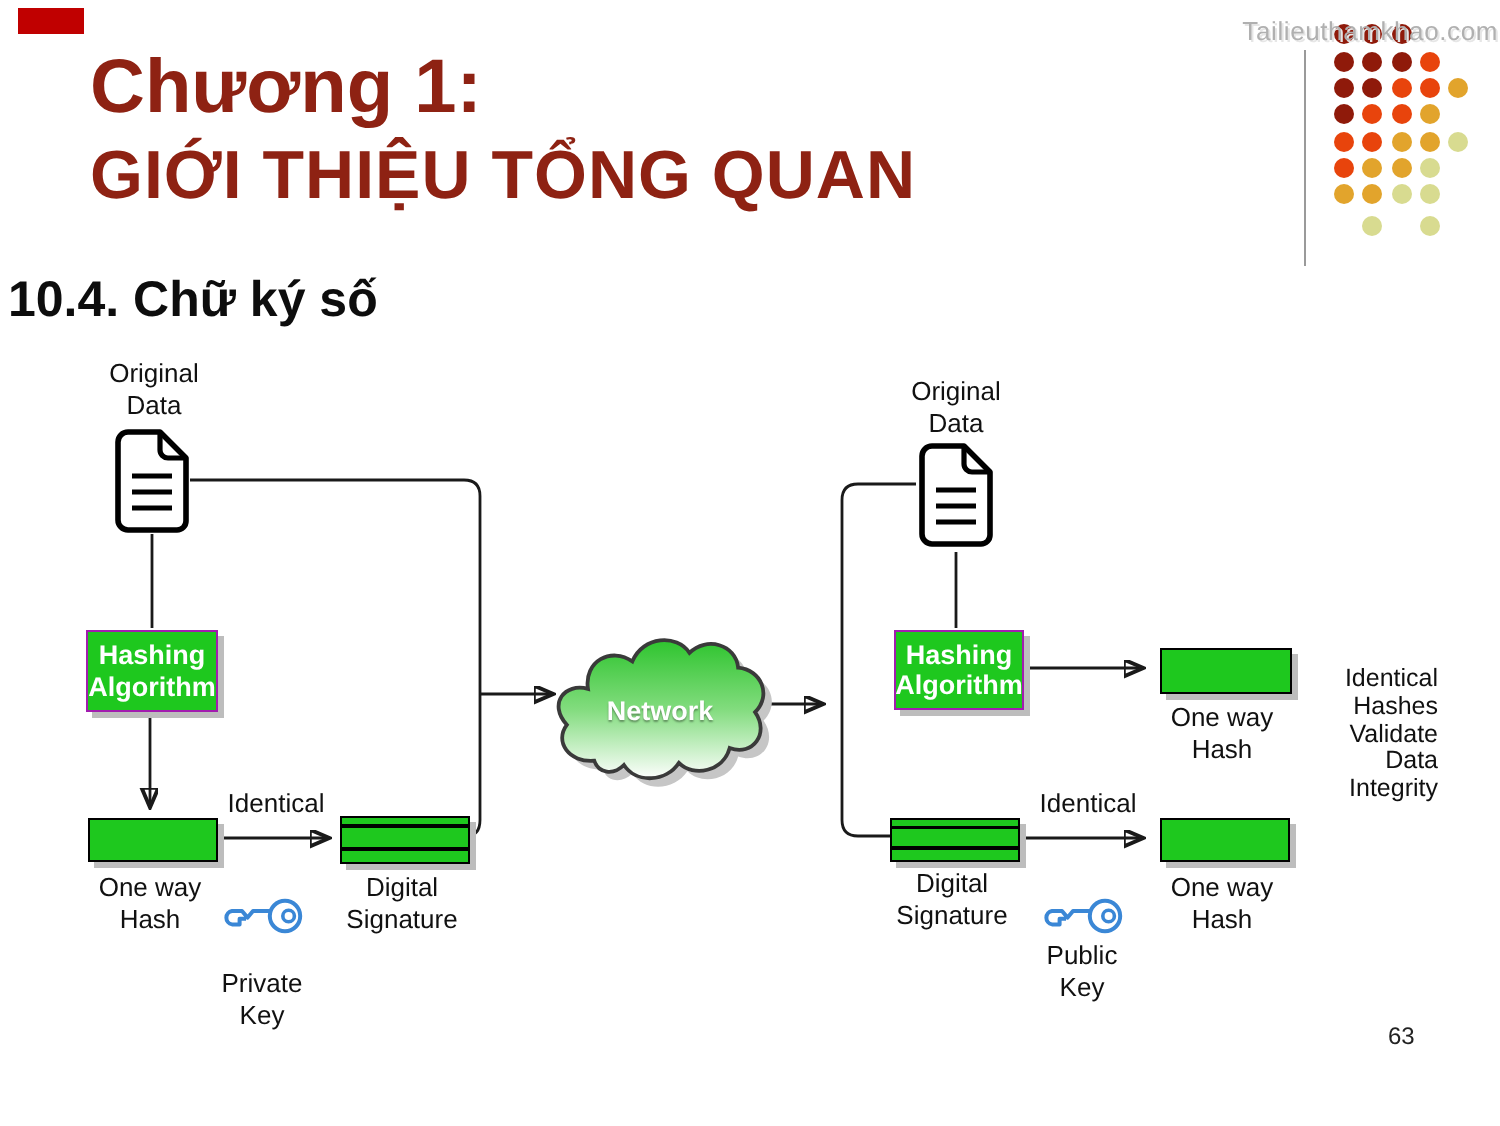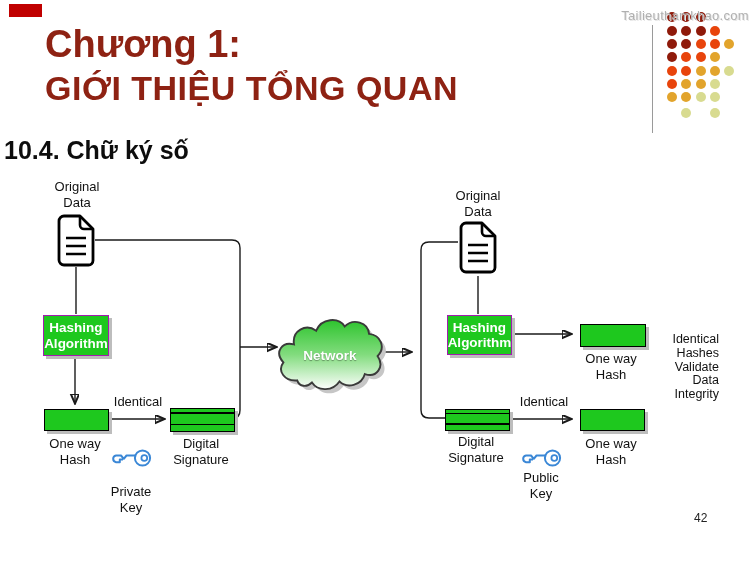--- a/index.html
+++ b/index.html
@@ -193,14 +193,14 @@
     <svg class="icon" style="left:520px;top:447px;" width="42" height="22" viewBox="0 0 42 22">
       <circle cx="32.5" cy="11" r="7.6" fill="none" stroke="var(--key-blue,#3a87d6)" stroke-width="2"></circle>
       <circle cx="34.3" cy="11" r="2.9" fill="none" stroke="var(--key-blue,#3a87d6)" stroke-width="1.8"></circle>
       <path d="M25,8.5 H16.5 L13.8,11.8 L11,8.5 H6 A3.4,3.4 0 0 0 6,15.2 H9.8 V12.4 H13" fill="none" stroke="var(--key-blue,#3a87d6)" stroke-width="2" stroke-linejoin="round"></path>
     </svg>
     <div class="lbl" style="left:501px;top:470px;">Public
 Key</div>
 
   </div>
 
-  <div class="page-number">42</div>
+  <div class="page-number">63</div>
 </div>
 
 </body></html>

